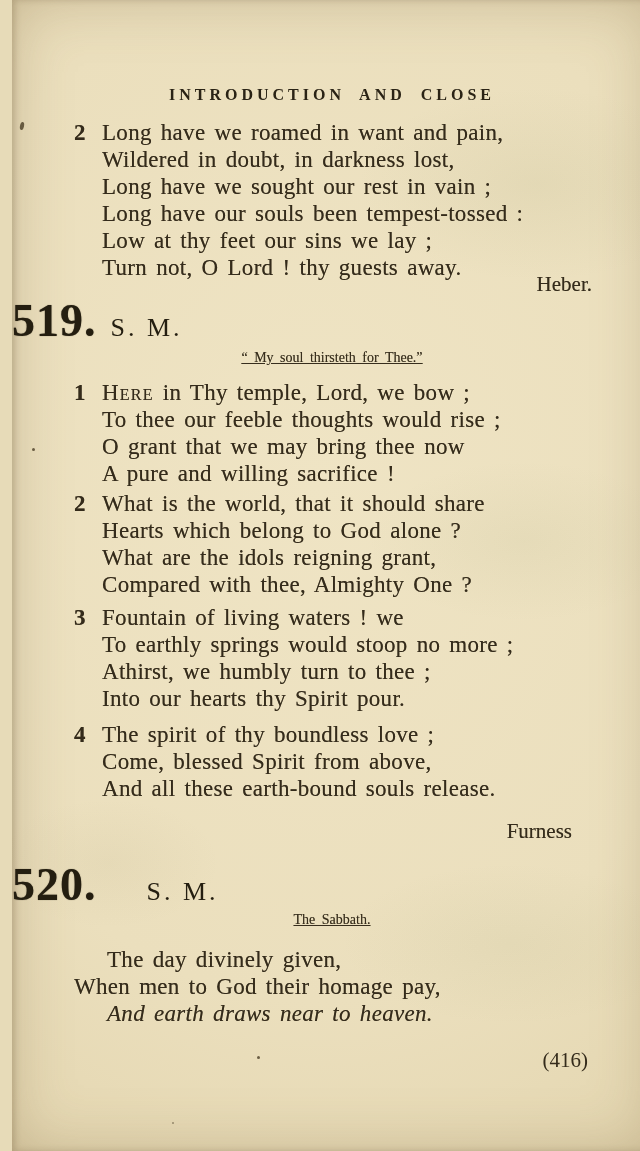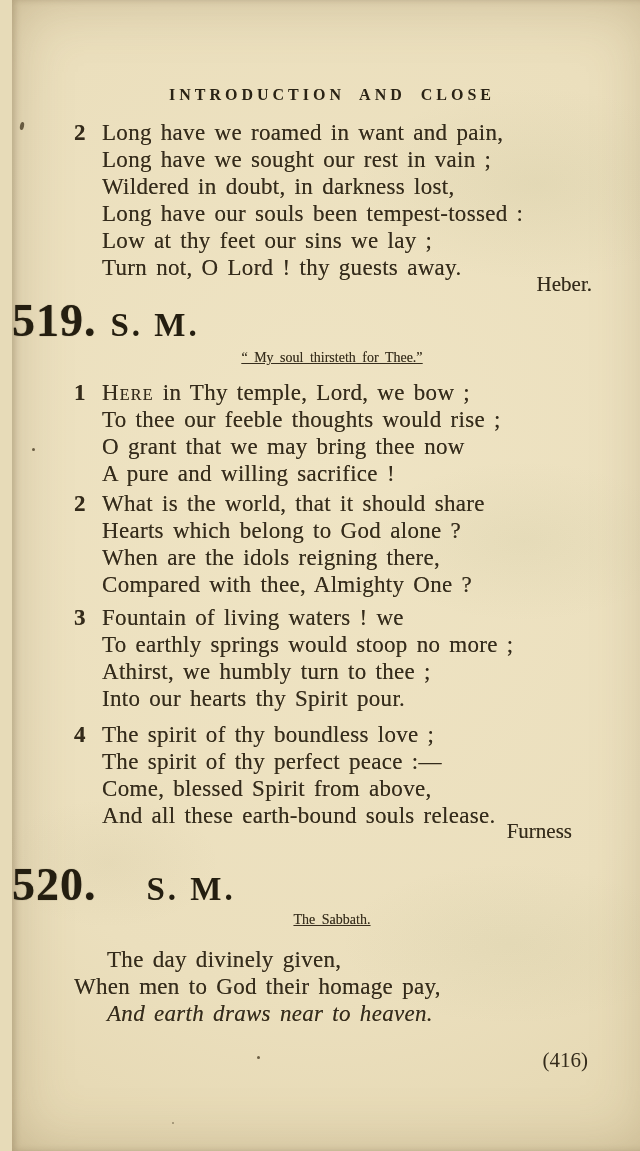--- a/index.html
+++ b/index.html
@@ -40,21 +40,21 @@
   .lead{font-variant:small-caps;letter-spacing:1.2px;}
   .attribution{
     position:absolute;font-size:21px;color:#342b1b;
     text-shadow:0 0 0.5px rgba(45,35,15,0.5);
   }
   .hymn-title{
     position:absolute;left:0;right:0;display:flex;justify-content:flex-start;align-items:baseline;
     color:#241e10;
   }
   .hymn-number{font-size:46px;font-weight:700;letter-spacing:1px;text-shadow:0 0 1px rgba(30,24,10,0.6);}
-  .hymn-meter{font-size:33px;font-weight:700;letter-spacing:3px;margin-left:14px;}
+  .hymn-meter{font-size:26px;font-weight:400;letter-spacing:3px;margin-left:14px;}
   .hymn-sub{
     position:absolute;left:0;right:0;text-align:center;
     font-size:14px;color:#372e1d;word-spacing:3px;text-shadow:0 0 0.5px rgba(45,35,15,0.5);text-decoration:underline;
   }
   .page-number{
     position:absolute;top:1048px;right:64px;font-size:21px;color:#342b1b;
   }
   
   #verse518{top:119px;}
   #heber{top:272px;right:60px;}
@@ -80,22 +80,22 @@
 </head>
 <body>
 
 <div class="page">
 
   <div class="running-head">INTRODUCTION AND CLOSE</div>
 
   <div class="verse" id="verse518">
     <span class="vnum">2</span>
     <div class="vline">Long have we roamed in want and pain,</div>
+    <div class="vline">Wildered in doubt, in darkness lost,</div>
     <div class="vline">Long have we sought our rest in vain ;</div>
-    <div class="vline">Wildered in doubt, in darkness lost,</div>
     <div class="vline">Long have our souls been tempest-tossed :</div>
     <div class="vline">Low at thy feet our sins we lay ;</div>
     <div class="vline">Turn not, O Lord ! thy guests away.</div>
   </div>
 
   <div class="attribution" id="heber">Heber.</div>
 
   <div class="hymn-title" id="title519">
     <span class="hymn-number">519.</span>
     <span class="hymn-meter">S. M.</span>
@@ -107,36 +107,35 @@
     <div class="vline"><span class="lead">Here</span><span> in Thy temple, Lord, we bow ;</span></div>
     <div class="vline">To thee our feeble thoughts would rise ;</div>
     <div class="vline">O grant that we may bring thee now</div>
     <div class="vline">A pure and willing sacrifice !</div>
   </div>
 
   <div class="verse" id="v519-2">
     <span class="vnum">2</span>
     <div class="vline">What is the world, that it should share</div>
     <div class="vline">Hearts which belong to God alone ?</div>
-    <div class="vline">When are the idols reigning there,</div>
+    <div class="vline">What are the idols reigning grant,</div>
     <div class="vline">Compared with thee, Almighty One ?</div>
   </div>
 
   <div class="verse" id="v519-3">
     <span class="vnum">3</span>
     <div class="vline">Fountain of living waters ! we</div>
     <div class="vline">To earthly springs would stoop no more ;</div>
     <div class="vline">Athirst, we humbly turn to thee ;</div>
     <div class="vline">Into our hearts thy Spirit pour.</div>
   </div>
 
   <div class="verse" id="v519-4">
     <span class="vnum">4</span>
     <div class="vline">The spirit of thy boundless love ;</div>
-    <div class="vline">The spirit of thy perfect peace :—</div>
     <div class="vline">Come, blessed Spirit from above,</div>
     <div class="vline">And all these earth-bound souls release.</div>
   </div>
 
   <div class="attribution" id="furness">Furness</div>
 
   <div class="hymn-title" id="title520">
     <span class="hymn-number">520.</span>
     <span class="hymn-meter">S. M.</span>
   </div>

